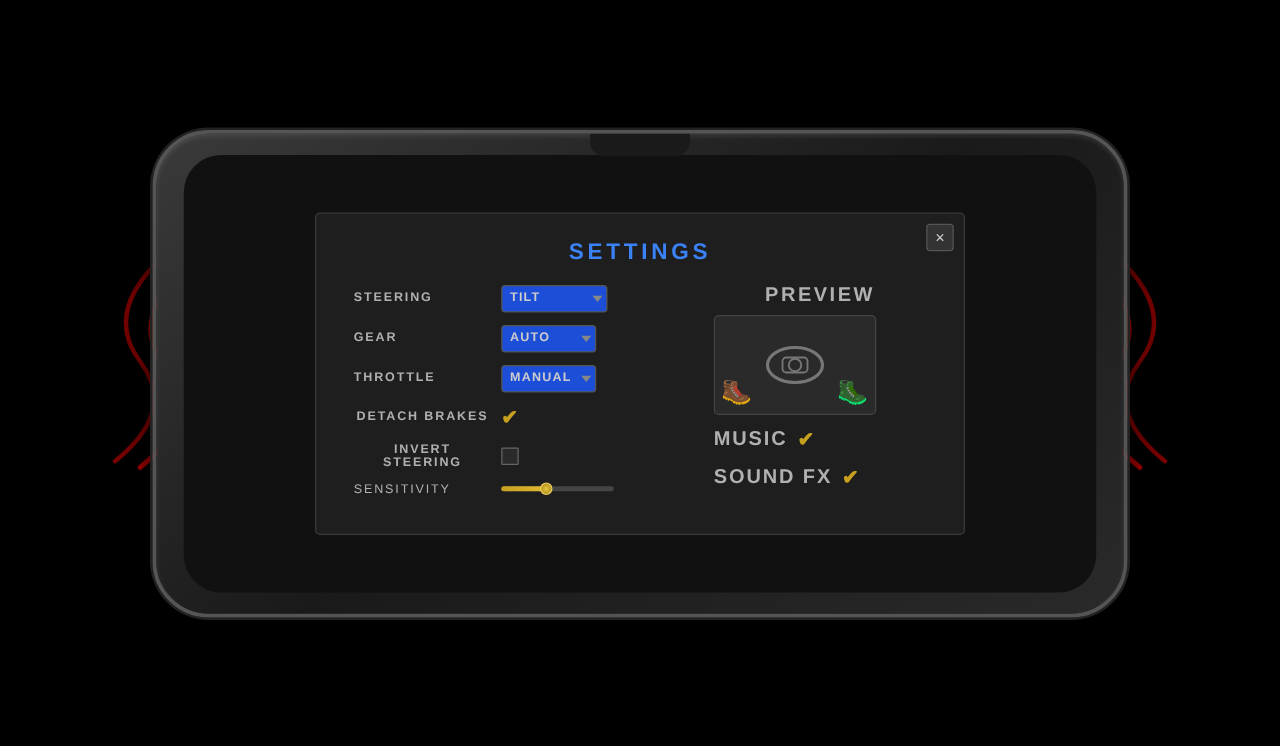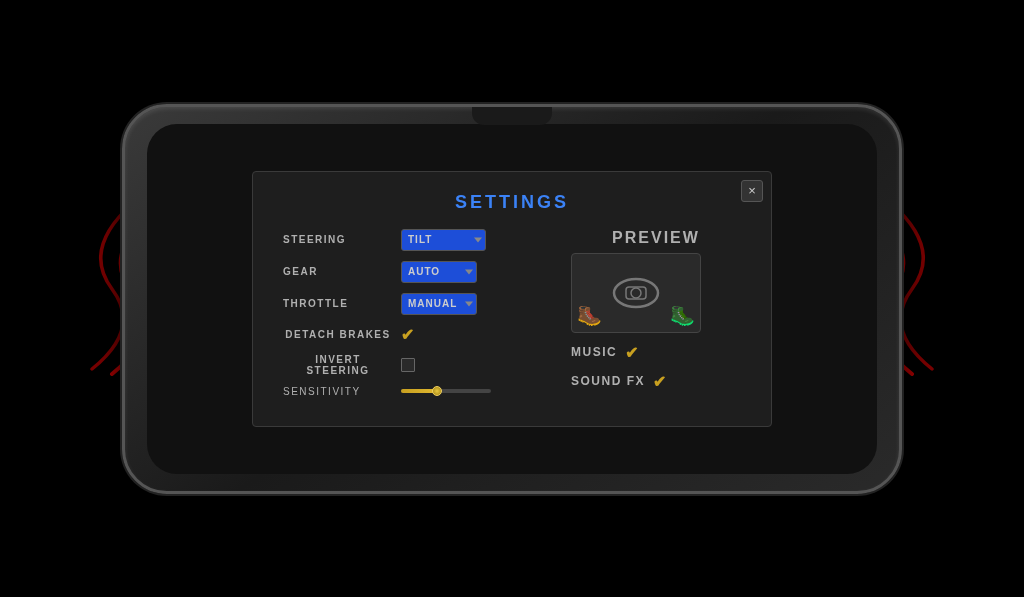--- a/index.html
+++ b/index.html
@@ -326,21 +326,21 @@
     
     .right-check-row {
       display: flex;
       align-items: center;
       gap: 8px;
       margin-bottom: 10px;
     }
 
     .right-label {
       color: #b0b0b0;
-      font-size: 12px;
+      font-size: 16px;
       font-weight: bold;
       letter-spacing: 1.5px;
       font-family: Arial, sans-serif;
     }
 
     
     svg.vibe {
       width: 100%;
       height: 100%;
     }

